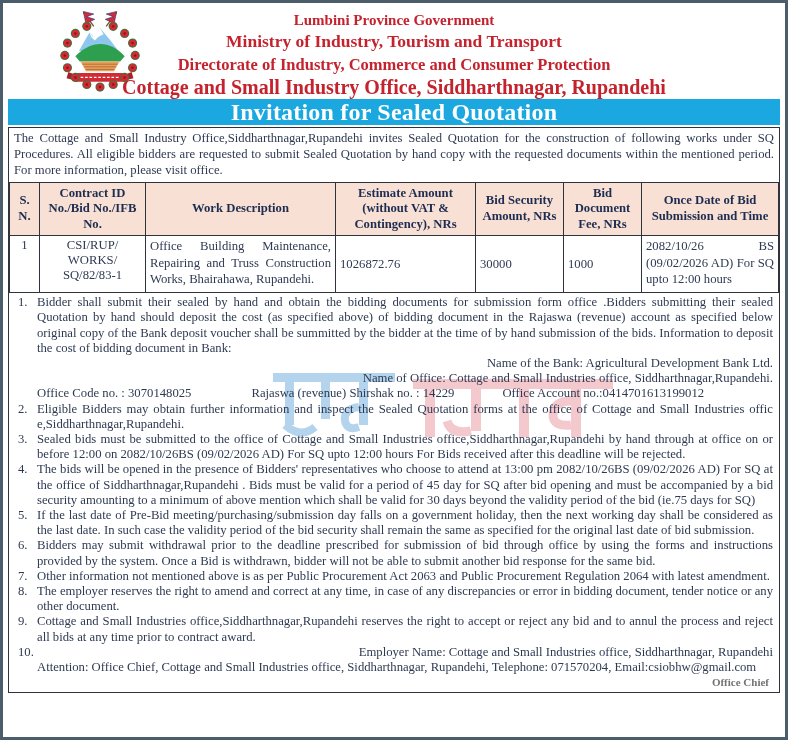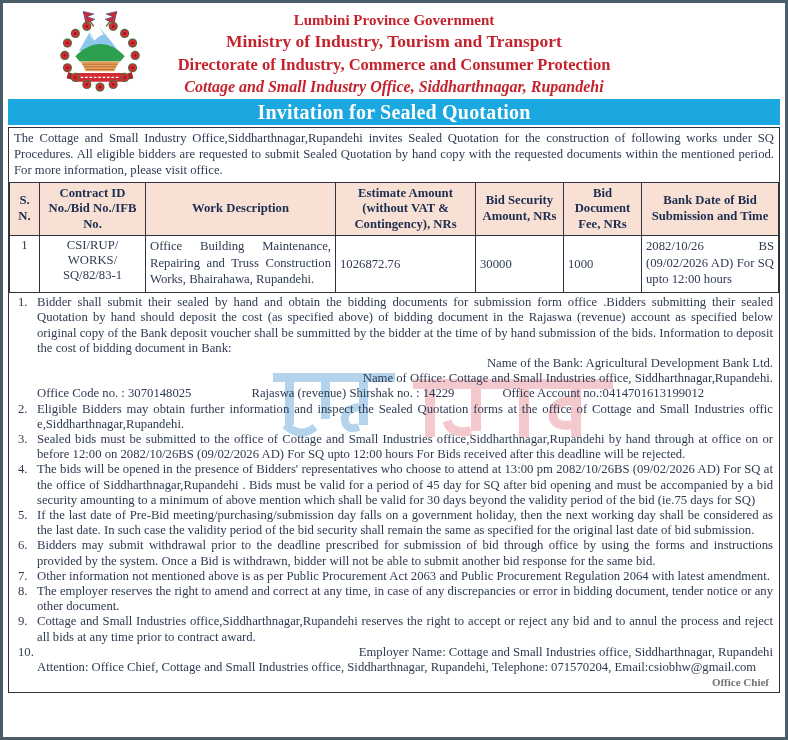--- a/index.html
+++ b/index.html
@@ -9,25 +9,25 @@
     font-family:"Liberation Serif", serif;color:#2e3a52;
     padding:4px 5px;overflow:hidden;position:relative;
   }
   
   .letterhead{position:relative;text-align:center;padding-top:3px;height:88px;}
   .logo-box{position:absolute;left:48px;top:1px;width:88px;height:86px;}
   .org-line{font-weight:bold;color:#c4232e;}
   .org-line.l1{font-size:15px;line-height:20px;}
   .org-line.l2{font-size:17.5px;line-height:23px;}
   .org-line.l3{font-size:16.5px;line-height:23px;}
-  .org-line.l4{font-size:16px;line-height:22px;font-style:italic;}
+  .org-line.l4{font-size:20px;line-height:22px;}
   
   .title-bar{
     background:#1ba8e0;color:#fff;text-align:center;
-    font-weight:bold;font-size:20px;height:26px;line-height:26px;
+    font-weight:bold;font-size:24px;height:26px;line-height:26px;
     margin-top:1px;letter-spacing:.2px;
   }
   
   .content-box{border:1px solid #2f343c;margin-top:2px;}
   .intro{margin:0;padding:2px 5px 3px 5px;font-size:12.7px;line-height:16.2px;text-align:justify;}
   
   table{width:100%;border-collapse:collapse;table-layout:fixed;}
   th,td{border:1px solid #2f343c;font-size:12.7px;padding:2px 4px;vertical-align:top;}
   th{
     background:#f8e1d4;color:#1d2c50;font-weight:bold;text-align:center;
@@ -161,21 +161,21 @@
       </colgroup>
       <thead>
         <tr>
           <th class="sn">S.
 N.</th>
           <th>Contract ID No./Bid No./IFB No.</th>
           <th>Work Description</th>
           <th>Estimate Amount (without VAT &amp; Contingency), NRs</th>
           <th>Bid Security Amount, NRs</th>
           <th>Bid Document Fee, NRs</th>
-          <th>Bank Date of Bid Submission and Time</th>
+          <th>Once Date of Bid Submission and Time</th>
         </tr>
       </thead>
       <tbody>
         <tr>
           <td class="center">1</td>
           <td class="center pre">CSI/RUP/
 WORKS/
 SQ/82/83-1</td>
           <td class="just">Office Building Maintenance, Repairing and Truss Construction Works, Bhairahawa, Rupandehi.</td>
           <td class="mid">1026872.76</td>

